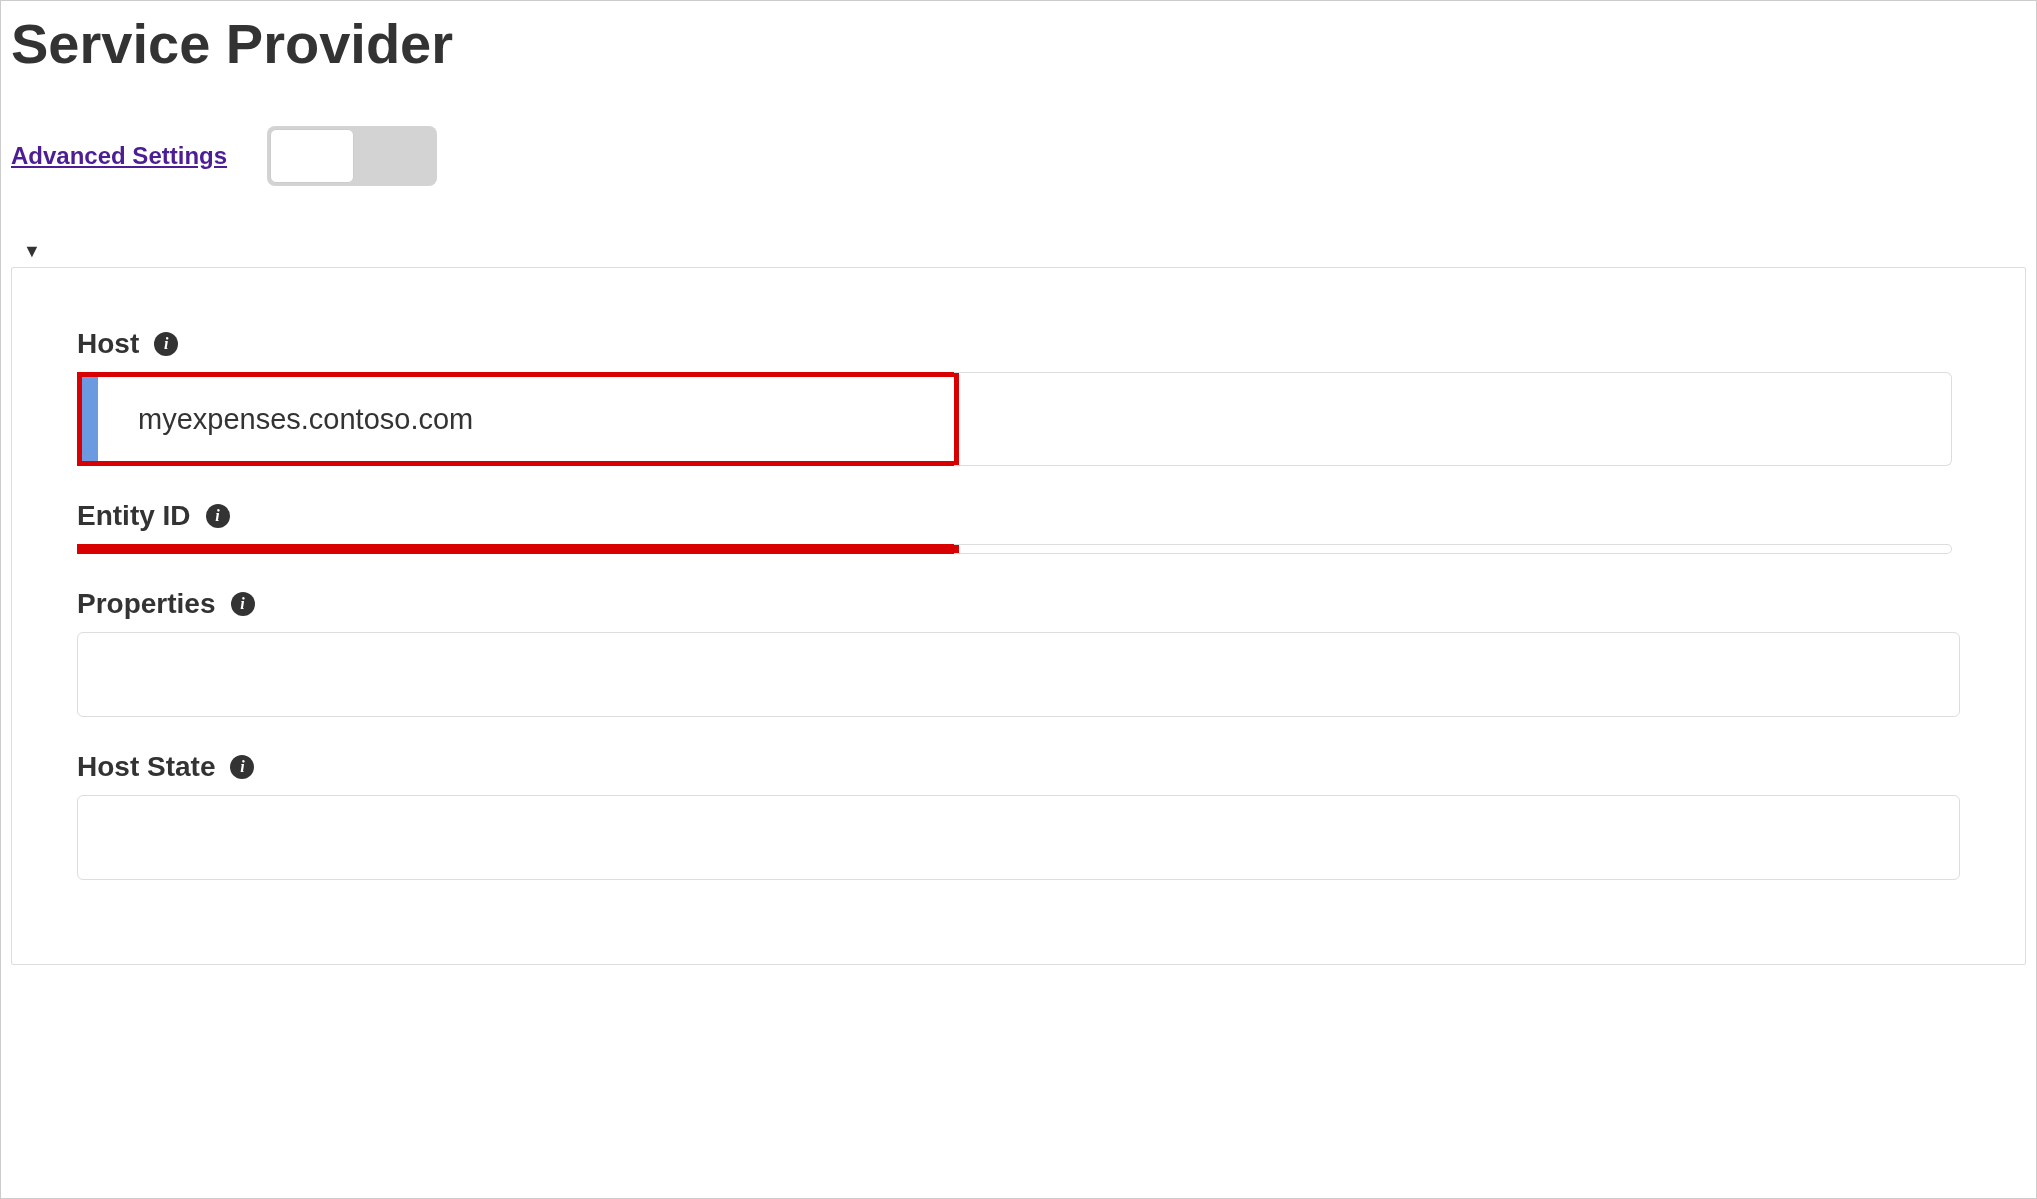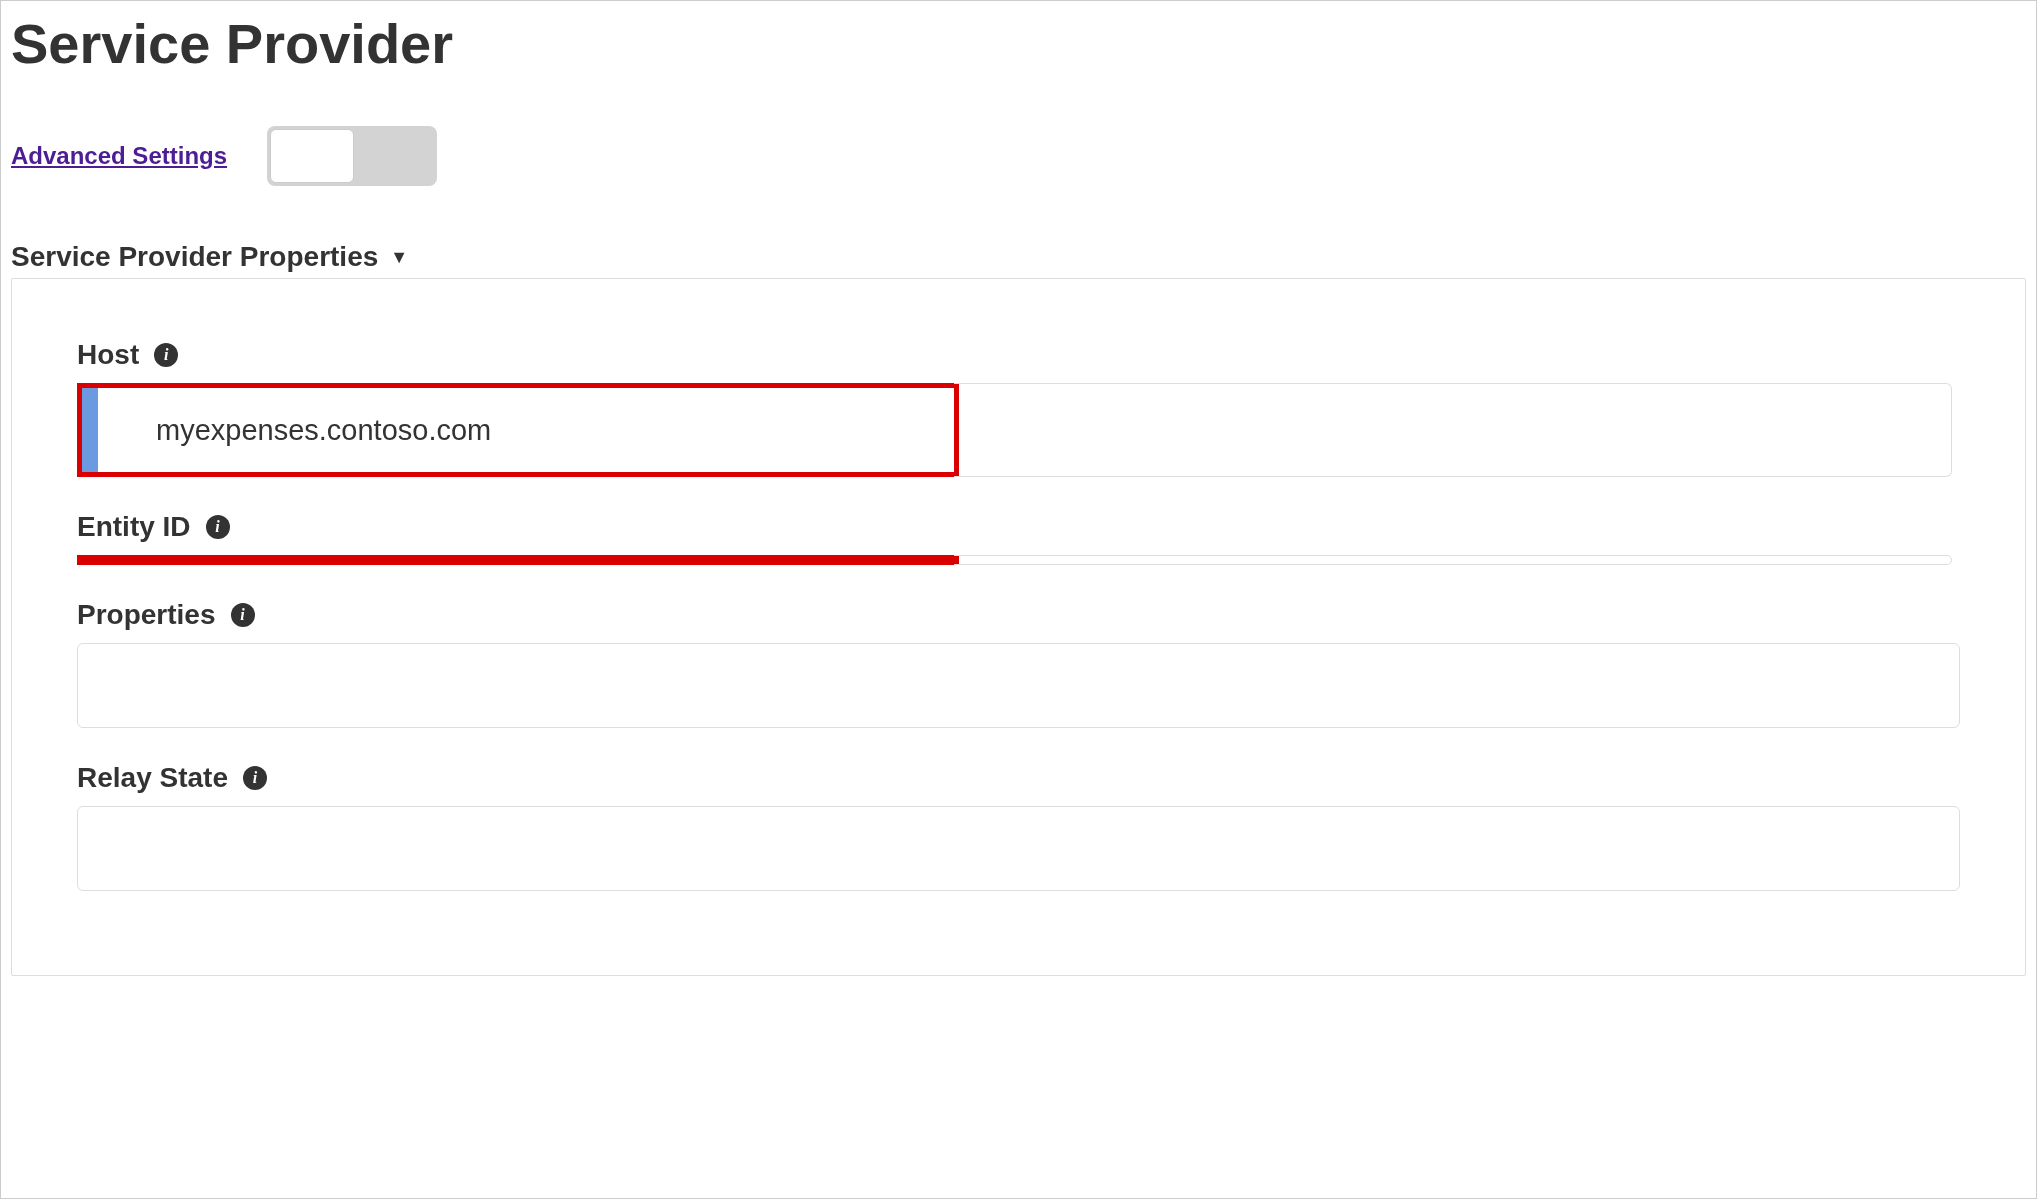--- a/index.html
+++ b/index.html
@@ -140,21 +140,20 @@
       border: none;
       height: 84px;
       padding-left: 40px;
       border-radius: 0;
       vertical-align: top;
     }
     .highlighted-input-flex {
       display: flex;
       align-items: stretch;
       height: 84px;
-      gap: 18px;
     }
     .highlighted-input-flex .blue-accent {
       flex-shrink: 0;
     }
     .highlighted-input-flex .text-input {
       flex: 1;
       height: 100%;
     }
   </style>
 </head>
@@ -163,21 +162,20 @@
 <h1 class="page-title">Service Provider</h1>
 
 <div class="settings-row">
   <span class="settings-label">Advanced Settings</span>
   <div class="toggle-switch">
     <div class="toggle-handle"></div>
   </div>
 </div>
 
 <div class="section-header">
-  <span>Service Provider Properties</span>
   <span class="caret">▼</span>
 </div>
 
 <div class="properties-panel">
 
   <div class="field-group">
     <div class="field-label-row">
       <span class="field-label">Host</span>
       <span class="info-icon">i</span>
     </div>
@@ -205,21 +203,21 @@
       <span class="field-label">Properties</span>
       <span class="info-icon">i</span>
     </div>
     <div class="input-wrapper">
       <input type="text" class="text-input" value="" style="">
     </div>
   </div>
 
   <div class="field-group">
     <div class="field-label-row">
-      <span class="field-label">Relay State</span>
+      <span class="field-label">Host State</span>
       <span class="info-icon">i</span>
     </div>
     <div class="input-wrapper">
       <input type="text" class="text-input" value="" style="">
     </div>
   </div>
 
 </div>
 
 </body></html>

